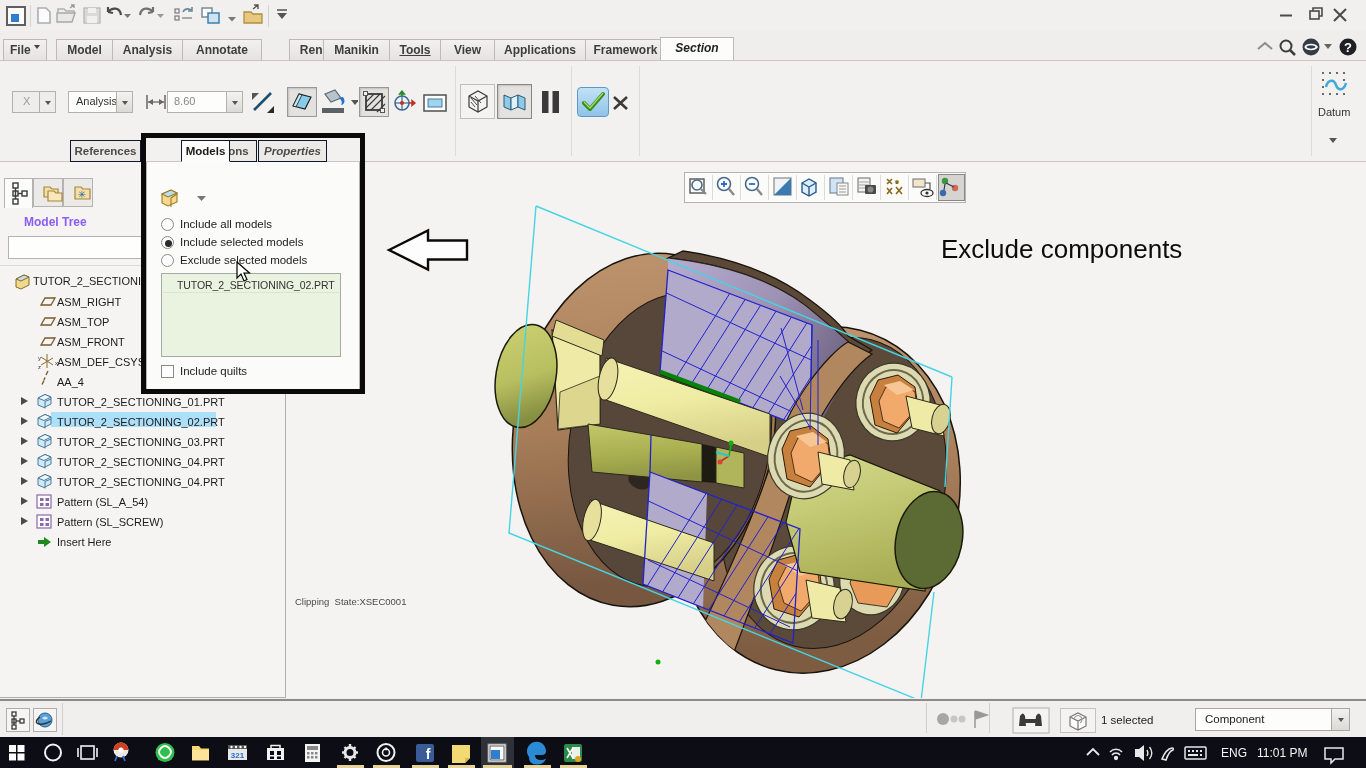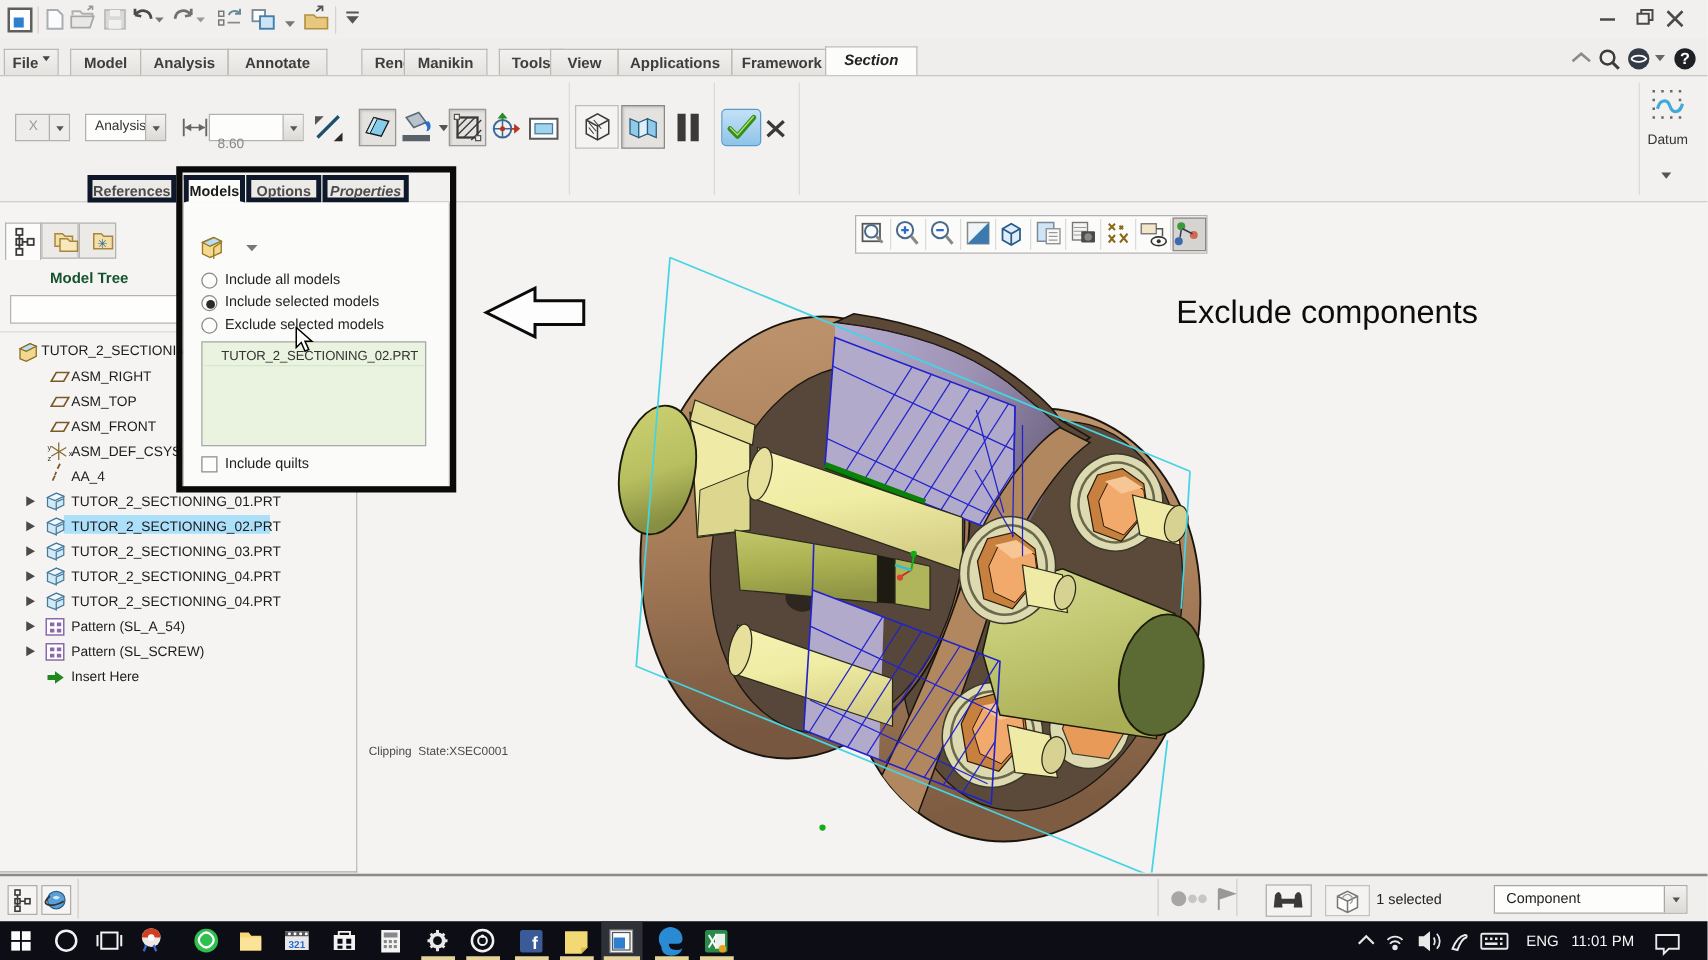--- a/index.html
+++ b/index.html
@@ -15,22 +15,22 @@
 #tab-section { background:#fcfcfb; font-style:italic; color:#222; top:37px; height:23px; z-index:3; }
 
 #ribbon { left:0; top:60px; width:1366px; height:102px; background:#f2f1ef; border-top:1px solid #c9c6c2; border-bottom:1px solid #c9c6c2; }
 .vsep { position:absolute; top:6px; height:90px; width:1px; background:#dddbd7; }
 .combo { position:absolute; height:22px; border:1px solid #b3b1ad; background:#fdfdfc; font-size:11px; color:#333; }
 .combo .arr { position:absolute; right:0; top:0; width:16px; height:100%; background:linear-gradient(#f4f3f1,#dcdad6); border-left:1px solid #b3b1ad; }
 .carr:after { content:""; position:absolute; left:50%; top:50%; margin:-1px 0 0 -3px; border:3px solid transparent; border-top:4px solid #555; }
 .btn-pressed { position:absolute; background:#e4e2de; border:1px solid #9a9894; box-shadow:inset 1px 1px 2px rgba(0,0,0,0.15); }
 .btn-raised { position:absolute; background:#f4f3f1; border:1px solid #c0beba; }
 
-.ptab { position:absolute; top:140px; height:22px; background:#eceae7; border:4px solid #0f172a; font-size:11.5px; font-weight:bold; color:#4b4b4b; text-align:center; line-height:21px; z-index:5; }
-#ptab-models { background:#fcfcfb; color:#1a1a1a; border-bottom:1px solid #fcfcfb; z-index:7; }
+.ptab { position:absolute; top:140px; height:22px; background:#eceae7; border:1px solid #0f172a; font-size:11.5px; font-weight:bold; color:#4b4b4b; text-align:center; line-height:21px; z-index:5; }
+#ptab-models { background:#fcfcfb; color:#1a1a1a; border-bottom:1px solid #fcfcfb; z-index:7;margin-left:34px; }
 
 #treepanel { left:0; top:162px; width:286px; height:536px; background:#f5f4f2; border-right:1px solid #b0aeab; border-bottom:1px solid #b0aeab; }
 #viewport { left:286px; top:162px; width:1080px; height:536px; background:#f4f3f1; }
 
 #mpanel { left:146px; top:162px; width:214px; height:228px; background:#fbfbfa; border:1px solid #b5b3af; border-top:none; z-index:6; }
 #blackrect { left:141px; top:133px; width:224px; height:261px; border:5px solid #0a0a0a; z-index:8; background:transparent; }
 
 .trow { position:absolute; height:18px; font-size:11px; color:#1c1c1c; line-height:18px; white-space:nowrap; }
 
 #statusbar { left:0; top:699px; width:1366px; height:38px; background:#f0efed; border-top:2px solid #8c8a87; }
@@ -85,21 +85,21 @@
     <path d="M43 11 v-3 h9 v8 h-3" fill="none" stroke="#4a4a4a" stroke-width="1.6"></path>
     <path d="M64 9 l12 12 m0 -12 l-12 12" stroke="#4a4a4a" stroke-width="2"></path>
   </svg>
   <div class="abs" id="tabrow"></div>
   <div class="tab" style="left:3px;width:44px;">File <span style="display:inline-block;vertical-align:2px;border:3px solid transparent;border-top:4px solid #444;"></span></div>
   <div class="tab" style="left:56px;width:57px;">Model</div>
   <div class="tab" style="left:112px;width:71px;">Analysis</div>
   <div class="tab" style="left:182px;width:80px;">Annotate</div>
   <div class="tab" style="left:261px;width:63px;margin-left:28px;">Render</div>
   <div class="tab" style="left:323px;width:67px;">Manikin</div>
-  <div class="tab" style="left:399px;width:52px;">Tools</div>
+  <div class="tab" style="left:389px;width:52px;text-decoration:underline;">Tools</div>
   <div class="tab" style="left:440px;width:55px;">View</div>
   <div class="tab" style="left:494px;width:92px;">Applications</div>
   <div class="tab" style="left:585px;width:81px;">Framework</div>
   <div class="tab" id="tab-section" style="left:660px;width:74px;">Section</div>
   <svg class="abs" style="left:1250px;top:36px" width="116" height="22" viewBox="0 0 116 22">
     <path d="M8 13 l7 -6 7 6" fill="none" stroke="#8a8a8a" stroke-width="2"></path>
     <circle cx="36" cy="10" r="5.5" fill="none" stroke="#3c3c3c" stroke-width="2"></circle>
     <line x1="40" y1="14" x2="45" y2="19" stroke="#3c3c3c" stroke-width="2.5"></line>
     <circle cx="61" cy="11" r="8.5" fill="#333c46"></circle>
     <path d="M55 11 a6.5 4 0 0 1 12 0 a6.5 4 0 0 1 -12 0" fill="none" stroke="#fff" stroke-width="1.5"></path>
@@ -117,21 +117,21 @@
     <span style="position:absolute;left:7px;top:3px;">Analysis</span>
     <span class="arr carr"></span>
   </div>
   <svg class="abs" style="left:144px;top:93px" width="24" height="18" viewBox="0 0 24 18">
     <line x1="3" y1="2" x2="3" y2="16" stroke="#666" stroke-width="1.5"></line>
     <line x1="21" y1="2" x2="21" y2="16" stroke="#666" stroke-width="1.5"></line>
     <line x1="4" y1="9" x2="20" y2="9" stroke="#666" stroke-width="1.3"></line>
     <path d="M4 9 l5 -3 v6 z M20 9 l-5 -3 v6 z" fill="#666"></path>
   </svg>
   <div class="combo" style="left:167px;top:91px;width:76px;">
-    <span style="position:absolute;left:6px;top:3px;color:#888;margin-top:14px;">8.60</span>
+    <span style="position:absolute;left:6px;top:3px;color:#888;">8.60</span>
     <span class="arr carr"></span>
   </div>
   <svg class="abs" style="left:248px;top:88px" width="30" height="30" viewBox="0 0 30 30">
     <line x1="6" y1="22" x2="23" y2="5" stroke="#1d4f6e" stroke-width="2.6"></line>
     <path d="M3 7 L10 7 L3 14 Z" fill="#555" transform="translate(1,-2)"></path>
     <path d="M27 23 L20 23 L27 16 Z" fill="#2a2a2a" transform="translate(-1,2)"></path>
   </svg>
   <div class="btn-pressed" style="left:287px;top:87px;width:30px;height:30px;"></div>
   <svg class="abs" style="left:289px;top:89px" width="26" height="26" viewBox="0 0 26 26">
     <path d="M4 17 L10 5 L22 8 L16 20 Z" fill="#86cdec" stroke="#1a1a1a" stroke-width="1.1"></path>
@@ -227,21 +227,21 @@
       <line x1="11.5" y1="10" x2="11.5" y2="21"></line>
         <line x1="14" y1="15.5" x2="18" y2="15.5"></line>
     </g>
     <g>
       <path d="M40 9 h6 l2 2 h6 v8 h-14 z" fill="#f3dfa8" stroke="#a8863e" stroke-width="1.2"></path>
       <path d="M44 13 h6 l2 2 h6 v8 h-14 z" fill="#f7e7bb" stroke="#a8863e" stroke-width="1.2"></path>
       <path d="M71 9 h6 l2 2 h7 v10 h-15 z" fill="#f3dfa8" stroke="#a8863e" stroke-width="1.2"></path>
       <text x="78" y="20" font-size="10" fill="#2a6a9a" text-anchor="middle">✳</text>
     </g>
   </svg>
-  <div class="abs" style="left:24px;top:215px;font-size:12px;font-weight:bold;color:#14532d;margin-left:16px;">Model Tree</div>
+  <div class="abs" style="left:24px;top:215px;font-size:12px;font-weight:bold;color:#8b5cf6;">Model Tree</div>
   <div class="abs" style="left:8px;top:236px;width:135px;height:23px;background:#fefefd;border:1px solid #b5b3af;"></div>
   <div class="abs" style="left:0px;top:265px;width:286px;height:1px;background:#dddbd7;"></div>
   <div id="tree" class="abs" style="left:0;top:162px;width:286px;height:536px;overflow:hidden;">
 
     <div class="abs" style="left:51px;top:250px;width:165px;height:15px;background:#ace0fa;"></div>
     <div class="trow" style="left:33px;top:110px;">TUTOR_2_SECTIONING</div>
     <div class="trow" style="left:57px;top:131px;">ASM_RIGHT</div>
     <div class="trow" style="left:57px;top:151px;">ASM_TOP</div>
     <div class="trow" style="left:57px;top:171px;">ASM_FRONT</div>
     <div class="trow" style="left:57px;top:191px;">ASM_DEF_CSYS</div>

